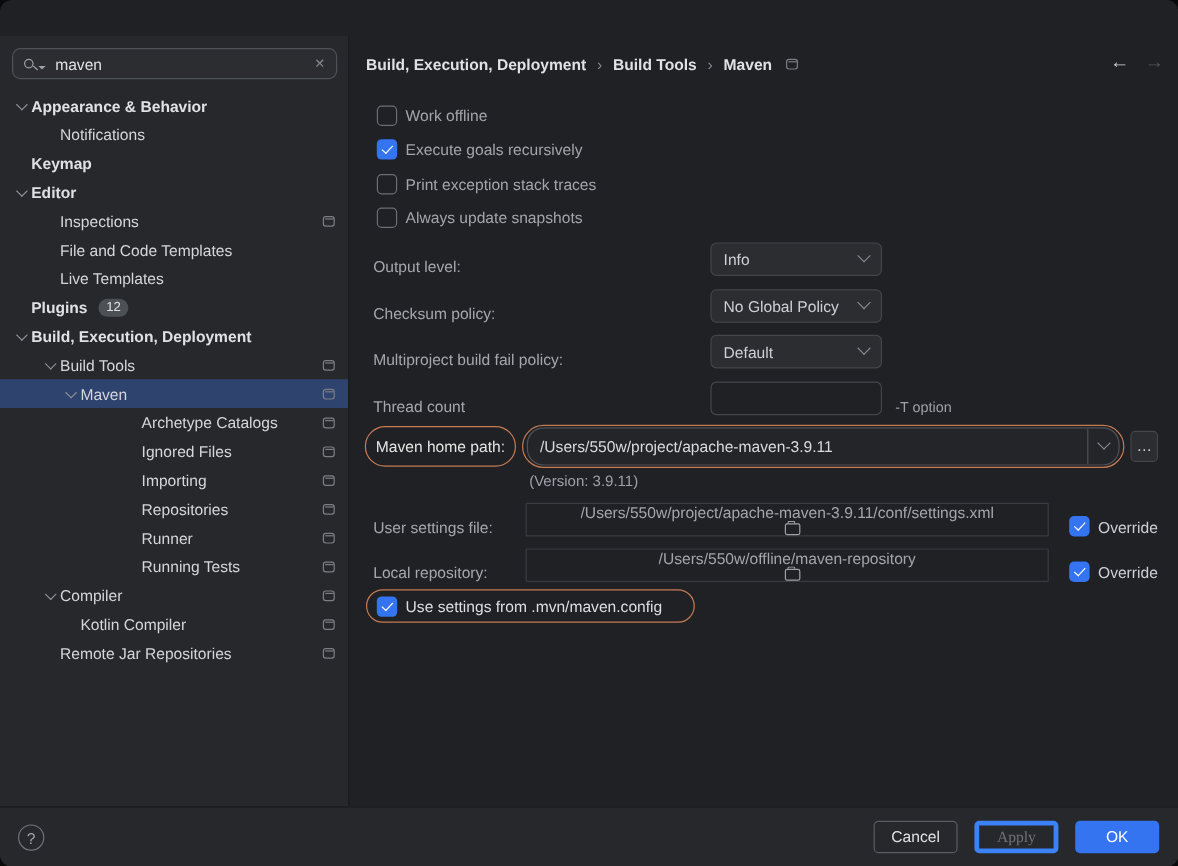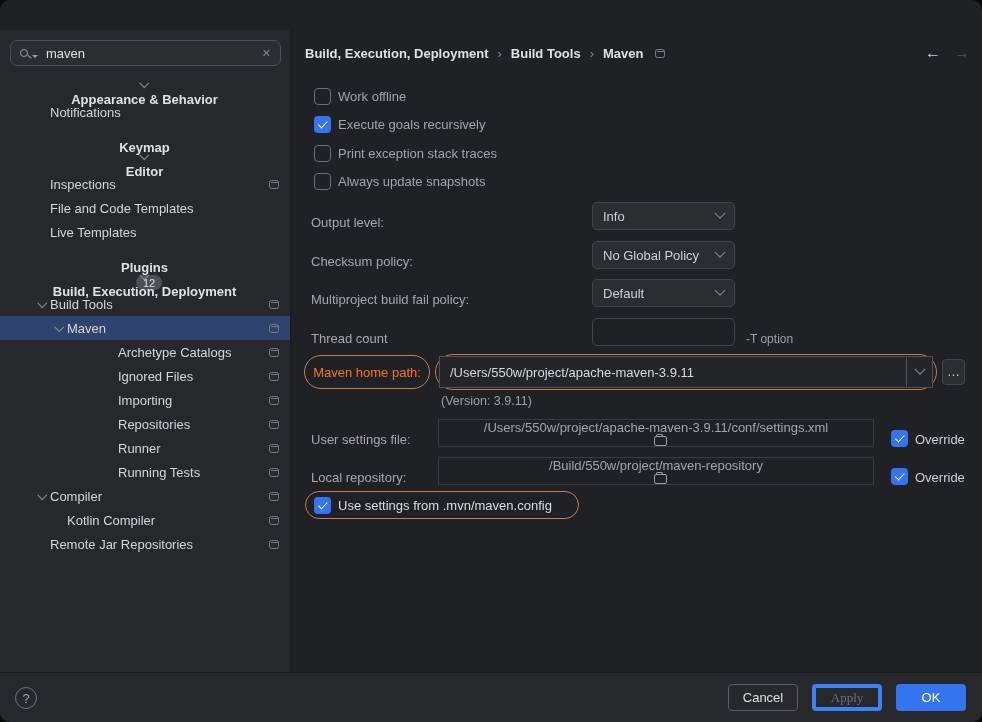--- a/index.html
+++ b/index.html
@@ -22,21 +22,21 @@
   .mag { width:8px; height:8px; border:1.4px solid #9DA0A6; border-radius:50%; position:relative; display:inline-block; }
   .mag::after { content:''; position:absolute; width:4.5px; height:1.4px; background:#9DA0A6; right:-4px; bottom:-1.5px; transform:rotate(42deg); }
   .mag-caret { width:0; height:0; border-left:3px solid transparent; border-right:3px solid transparent; border-top:3.5px solid #9DA0A6; margin-left:4px; margin-top:7px; }
   .search-text { flex:1; color:#DFE1E5; font-size:13px; }
   .clear { color:#85888E; font-size:11px; cursor:default; }
 
   #tree { position:absolute; left:0; right:0; top:46px; }
   .tree-row { display:flex; align-items:center; height:24px; padding-right:11px; font-size:13px; color:#D4D6DA; }
   .tree-row.selected { background:#2E436E; }
   .tree-label.bold { font-weight:700; color:#DFE1E5; }
-  .lvl0 { padding-left:10px;flex-direction:column; }
+  .lvl0 { padding-left:10px; }
   .lvl1 { padding-left:34px; }
   .lvl2 { padding-left:51px; }
   .lvl3 { padding-left:102px; }
   .chev { width:16px; height:16px; flex:none; display:flex; align-items:center; justify-content:center; }
   .chev::before { content:''; width:5.5px; height:5.5px; border-right:1.4px solid #8B8E94; border-bottom:1.4px solid #8B8E94; transform:rotate(45deg) translate(-1px,-1px); }
   .chev.hidden { visibility:hidden; }
   .spacer { flex:1; }
   .badge { margin-left:9px; background:#4D5055; color:#DFE1E5; font-size:11px; border-radius:9px; padding:1.5px 6.5px; }
   .proj-icon { width:10px; height:9px; border:1px solid #7B7E83; border-radius:2.5px; position:relative; flex:none; display:inline-block; }
   .proj-icon::after { content:''; position:absolute; left:0.5px; right:0.5px; top:1.5px; height:1px; background:#7B7E83; }
@@ -54,29 +54,29 @@
   #checkbox-group { position:absolute; left:22px; top:52px; }
   .cb-row { height:28.5px; display:flex; align-items:center; gap:7px;text-align:right; }
   .cb { width:17px; height:17px; border-radius:4px; flex:none; display:flex; align-items:center; justify-content:center; }
   .cb.unchecked { border:1px solid #6B6E75; background:transparent; }
   .cb.checked { background:#3574F0; }
   .cb.checked::after { content:''; width:4px; height:8px; border-right:1.8px solid #fff; border-bottom:1.8px solid #fff; transform:rotate(43deg) translate(-0.5px,-1px); }
   .cb-label { color:#A2A5AB; }
 
   .form-row { position:absolute; left:19px; right:16px; height:28px; display:flex; align-items:flex-end; }
   .form-label { color:#A4A7AD; }
-  .form-label.bright { color:#f97316;text-align:right; }
+  .form-label.bright { color:#e5e5e5;text-align:right; }
   .dropdown { position:absolute; left:281px; width:143px; height:28px; background:#2B2D30; border:1px solid #43454A; border-radius:5px; display:flex; align-items:center; padding:0 10px; color:#CED0D6; }
   .dd-chev { margin-left:auto; width:8px; height:8px; border-right:1.4px solid #85888E; border-bottom:1.4px solid #85888E; transform:rotate(45deg) translate(-2px,-2px); }
   .text-input { position:absolute; left:281px; width:143px; height:28px; background:transparent; border:1px solid #43454A; border-radius:5px; }
   .hint { position:absolute; left:435px; color:#9DA0A8; font-size:12px; }
 
   .mh-label-outline { position:absolute; left:12px; top:325px; width:126px; height:34px; border:1.5px solid #C57B54; border-radius:17px; display:flex; align-items:center; justify-content:center; }
   .mh-combo-outline { position:absolute; left:143px; top:324px; width:502px; height:36px; border:1.5px solid #C57B54; border-radius:18px; display:flex; align-items:center; padding:0 3px; }
-  .mh-combo { flex:1; height:32px; background:#232528; border:1px solid #4E5157; border-radius:0; display:flex; align-items:stretch; overflow:hidden;gap:31px; }
+  .mh-combo { flex:1; height:32px; background:#232528; border:1px solid #4E5157; border-radius:14px; display:flex; align-items:stretch; overflow:hidden;gap:31px; }
   .mh-value { flex:1; display:flex; align-items:center; padding:0 10px; color:#D8DADE; }
   .combo-arrow { width:26px; border-left:1px solid #4E5157; display:flex; align-items:center; justify-content:center; }
   .combo-arrow .dd-chev { margin-left:0; }
   .more-btn { position:absolute; left:650px; top:329px; width:23px; height:26px; background:#2B2D30; border:1px solid #43454A; border-radius:4px; color:#CED0D6; font-size:13px; line-height:10px; font-family:inherit; }
   .version-text { position:absolute; left:149px; top:364px; color:#9DA0A8; font-size:12.5px; }
 
   .file-field { position:absolute; left:127px; width:436px; height:28px; border:1px solid #393B40; border-radius:1px; display:flex; align-items:center; padding:0 10px; color:#A2A5AB;flex-direction:column; }
   .file-value { flex:1; white-space:nowrap; overflow:hidden; }
   .folder-icon { width:13px; height:10px; border:1px solid #9DA0A6; border-radius:2px; position:relative; flex:none; margin-left:8px; }
   .folder-icon::before { content:''; position:absolute; top:-3px; left:1px; width:5px; height:2px; border:1px solid #9DA0A6; border-bottom:none; border-radius:2px 2px 0 0; }
@@ -311,21 +311,21 @@
         <span class="file-value">/Users/550w/project/apache-maven-3.9.11/conf/settings.xml</span>
         <span class="folder-icon"></span>
       </div>
       <span class="cb checked ov-cb"></span>
       <span class="ov-label">Override</span>
     </div>
 
     <div class="form-row" style="top:427px">
       <span class="form-label">Local repository:</span>
       <div class="file-field">
-        <span class="file-value">/Build/550w/project/maven-repository</span>
+        <span class="file-value">/Users/550w/offline/maven-repository</span>
         <span class="folder-icon"></span>
       </div>
       <span class="cb checked ov-cb"></span>
       <span class="ov-label">Override</span>
     </div>
 
     <div class="mvnconfig-outline">
       <span class="cb checked"></span>
       <span class="cb-label">Use settings from .mvn/maven.config</span>
     </div>

